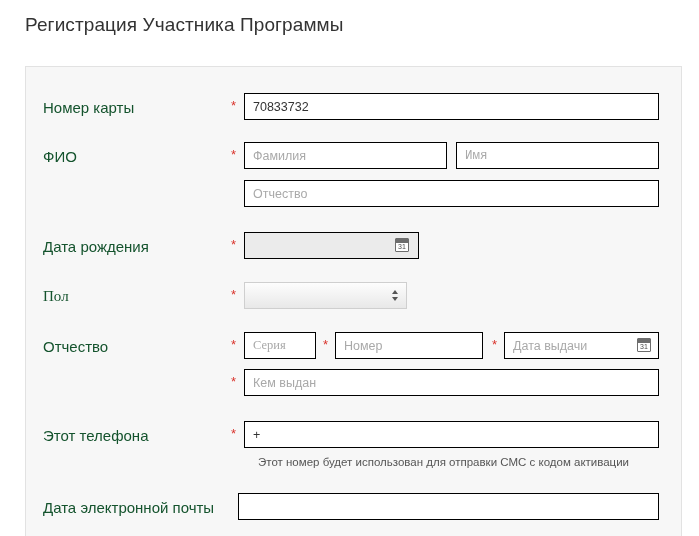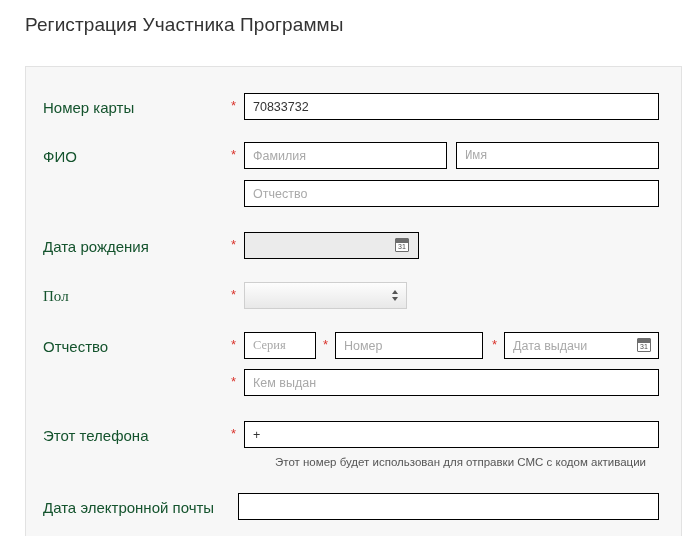--- a/index.html
+++ b/index.html
@@ -200,21 +200,21 @@
       <div class="cal-icon" style="left:611px; top:8px;"></div>
 
       <div class="req" style="left:205px; top:45px;">*</div>
       <input class="field" style="left: 218px; top: 39px; width: 415px;" type="text" placeholder="Кем выдан">
     </div>
 
     <div class="row" style="top:352px;">
       <div class="label" style="left:17px; top:8px;">Этот телефона</div>
       <div class="req" style="left:205px; top:8px;">*</div>
       <input class="field" style="left: 218px; top: 2px; width: 415px;" type="text" value="+">
-      <div class="hint" style="left:232px; top:37px;margin-left:17px;">Этот номер будет использован для отправки СМС с кодом активации</div>
+      <div class="hint" style="left:232px; top:37px;">Этот номер будет использован для отправки СМС с кодом активации</div>
     </div>
 
     <div class="row" style="top:424px;">
       <div class="label" style="left:17px; top:8px;">Дата электронной почты</div>
       <input class="field" style="left: 212px; top: 2px; width: 421px;" type="text" value="">
     </div>
 
   </div>
 </div>
 

